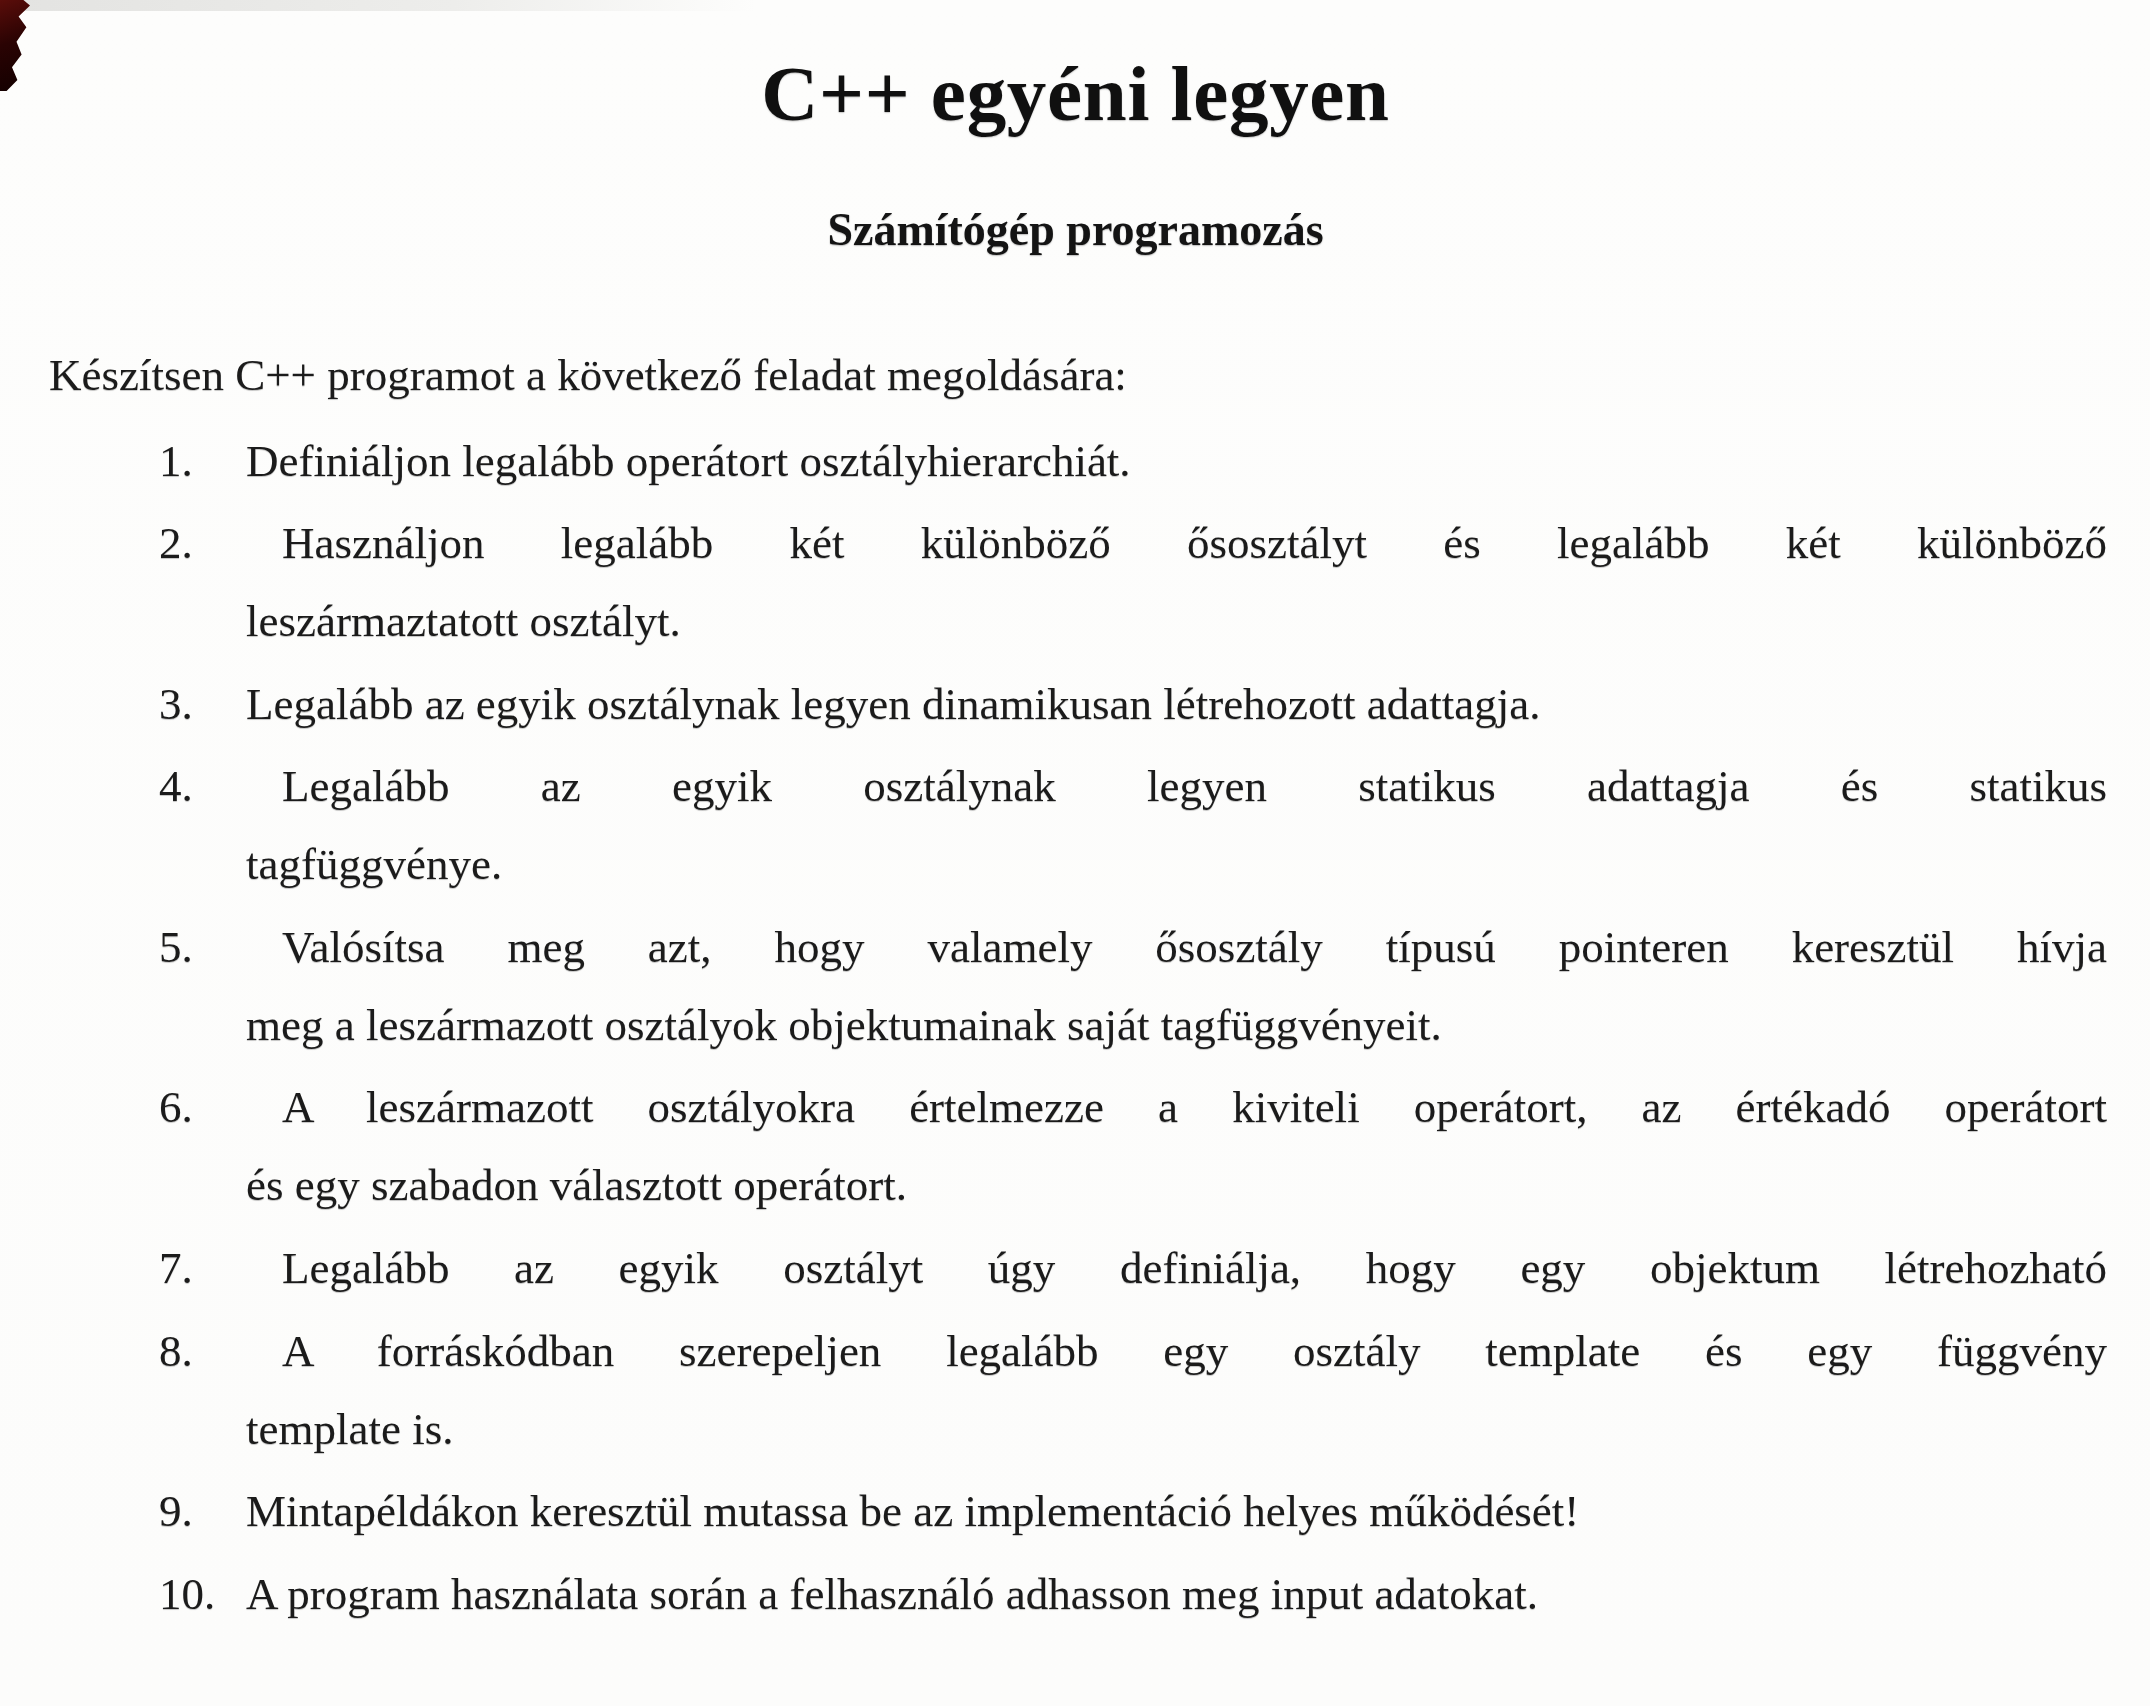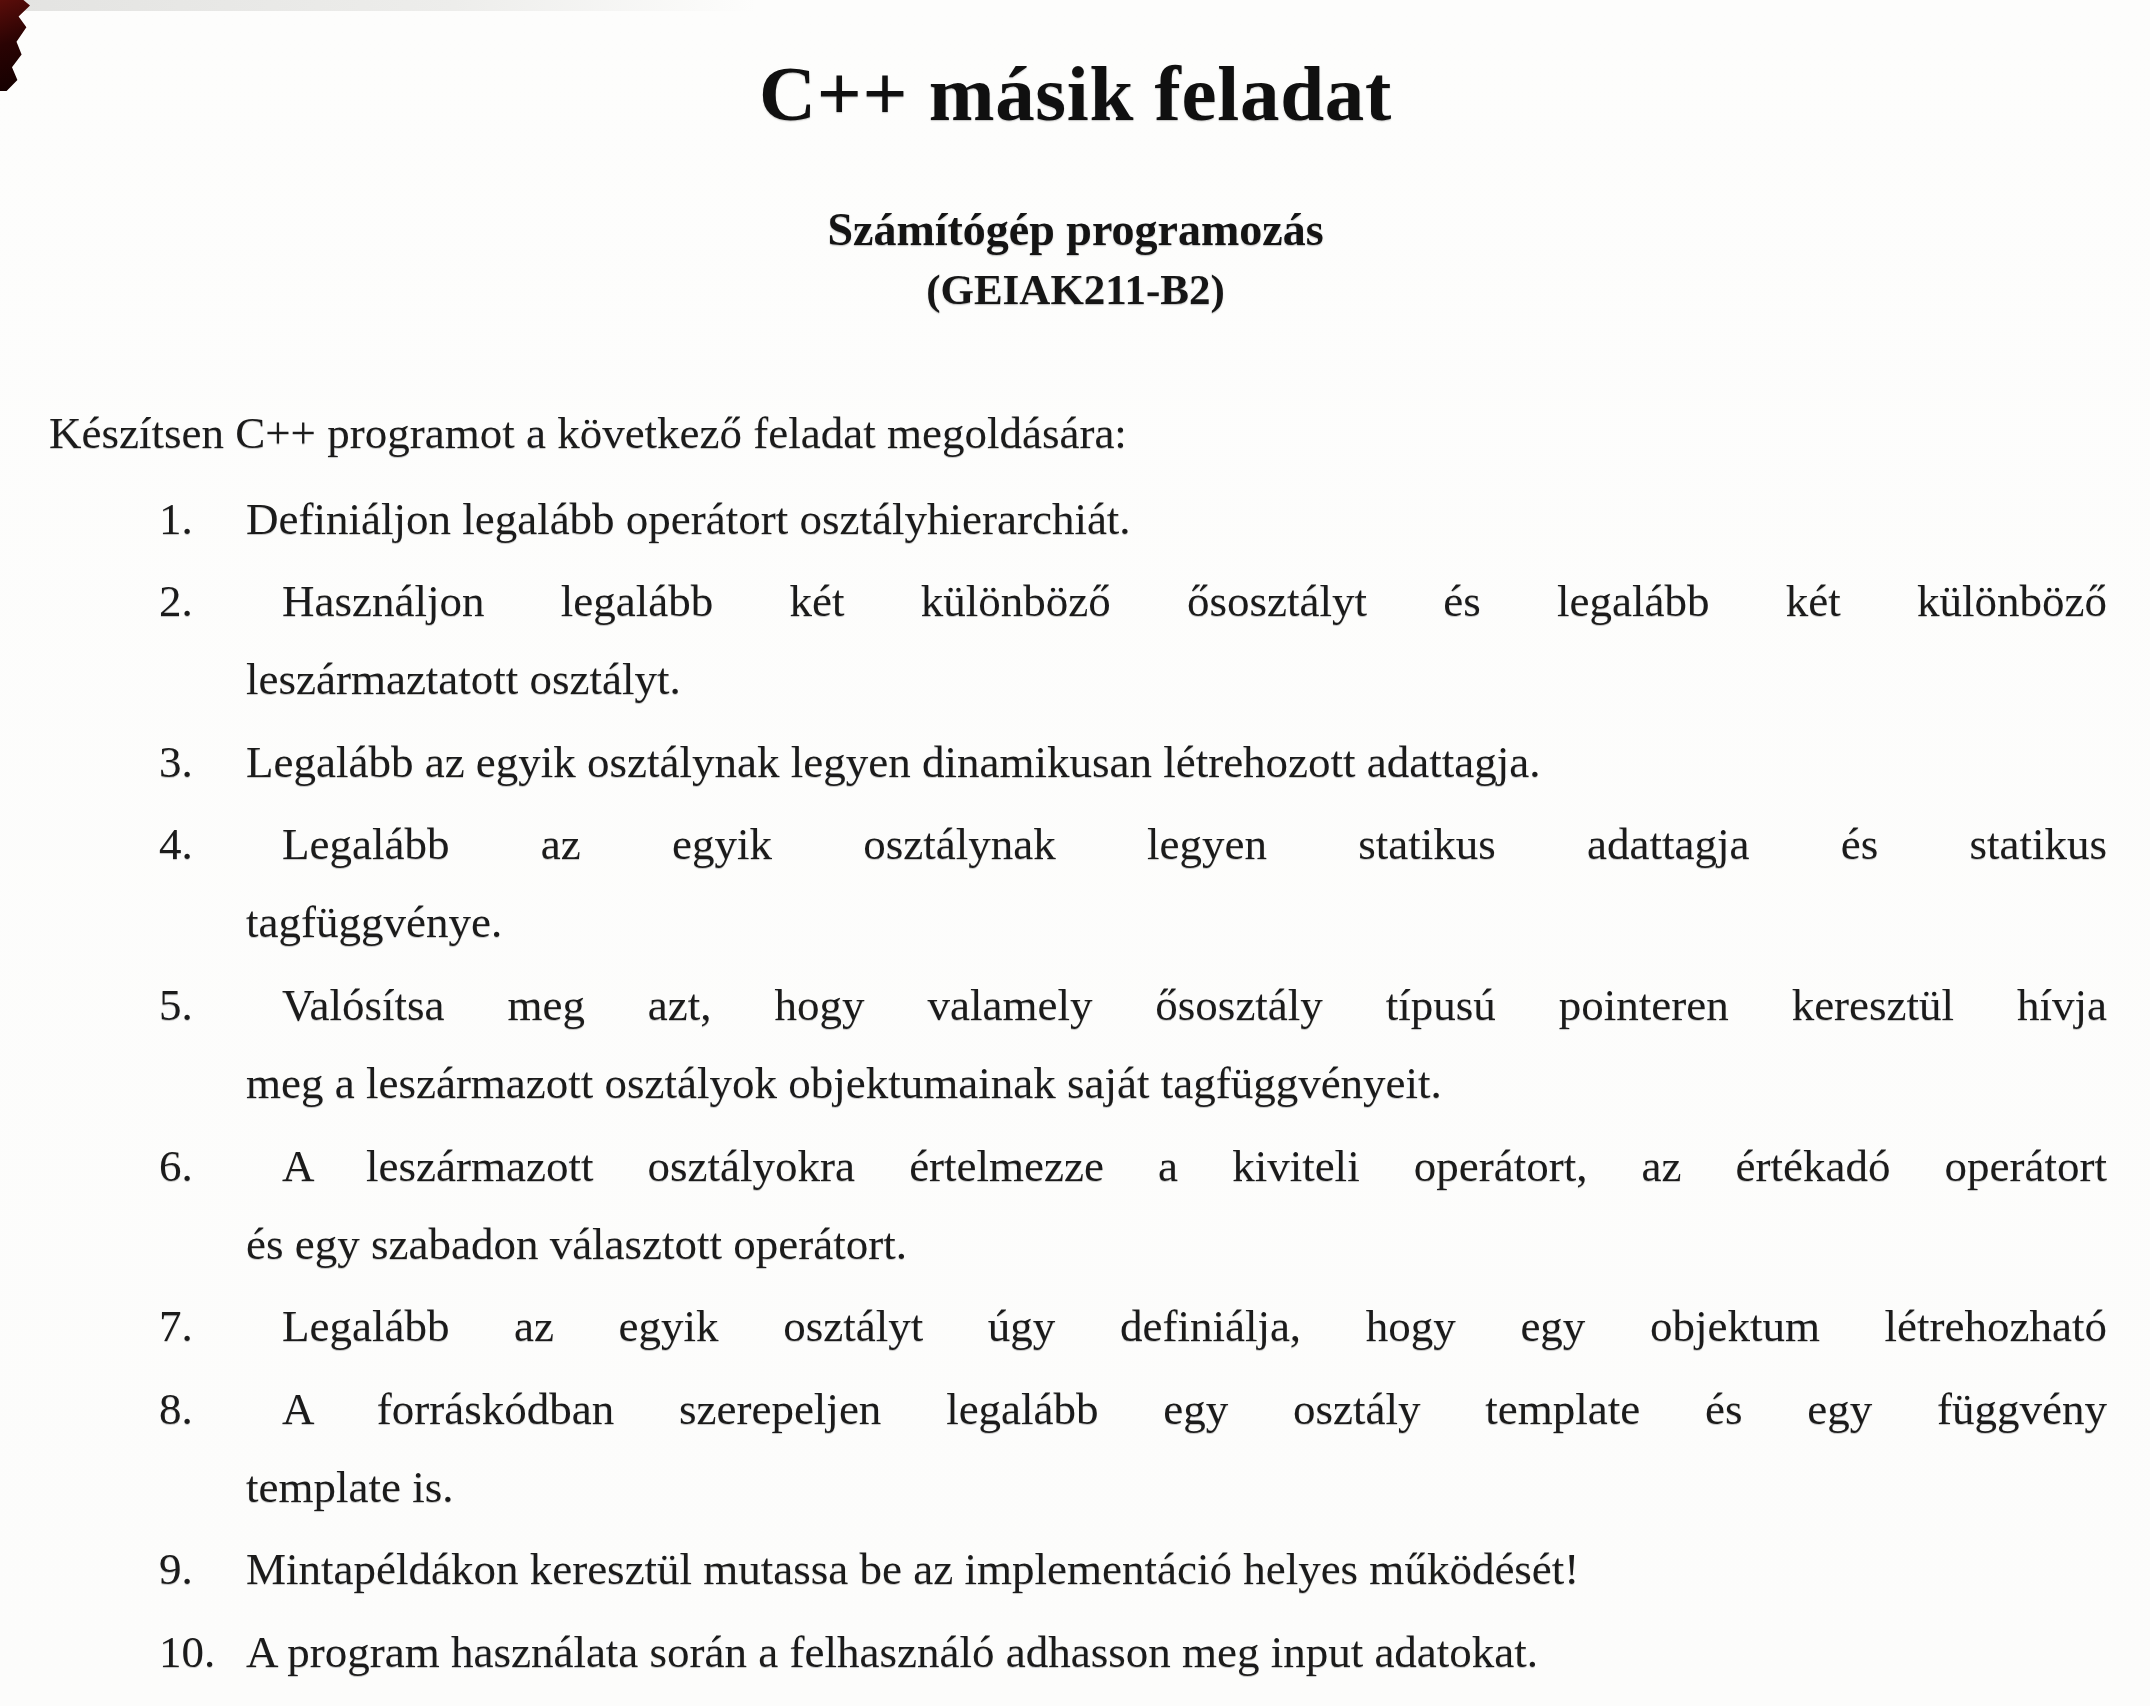--- a/index.html
+++ b/index.html
@@ -96,23 +96,22 @@
     margin-left: 36px;
   }
 </style>
 </head>
 <body>
 
 <div class="page">
   <div class="scan-strip"></div>
   <div class="scan-mark"></div>
 
-  <h1 class="title">C++ másik feladat</h1>
+  <h1 class="title">C++ egyéni legyen</h1>
   <div class="subtitle">Számítógép programozás</div>
-  <div class="course-code">(GEIAK211-B2)</div>
 
   <p class="intro">Készítsen C++ programot a következő feladat megoldására:</p>
 
   <div class="task-list" id="task-list">
       <div class="task">
         <span class="num">1.</span>
         <div class="task-lines">
           <div class="line">Definiáljon legalább operátort osztályhierarchiát.</div>
         </div>
       </div>

